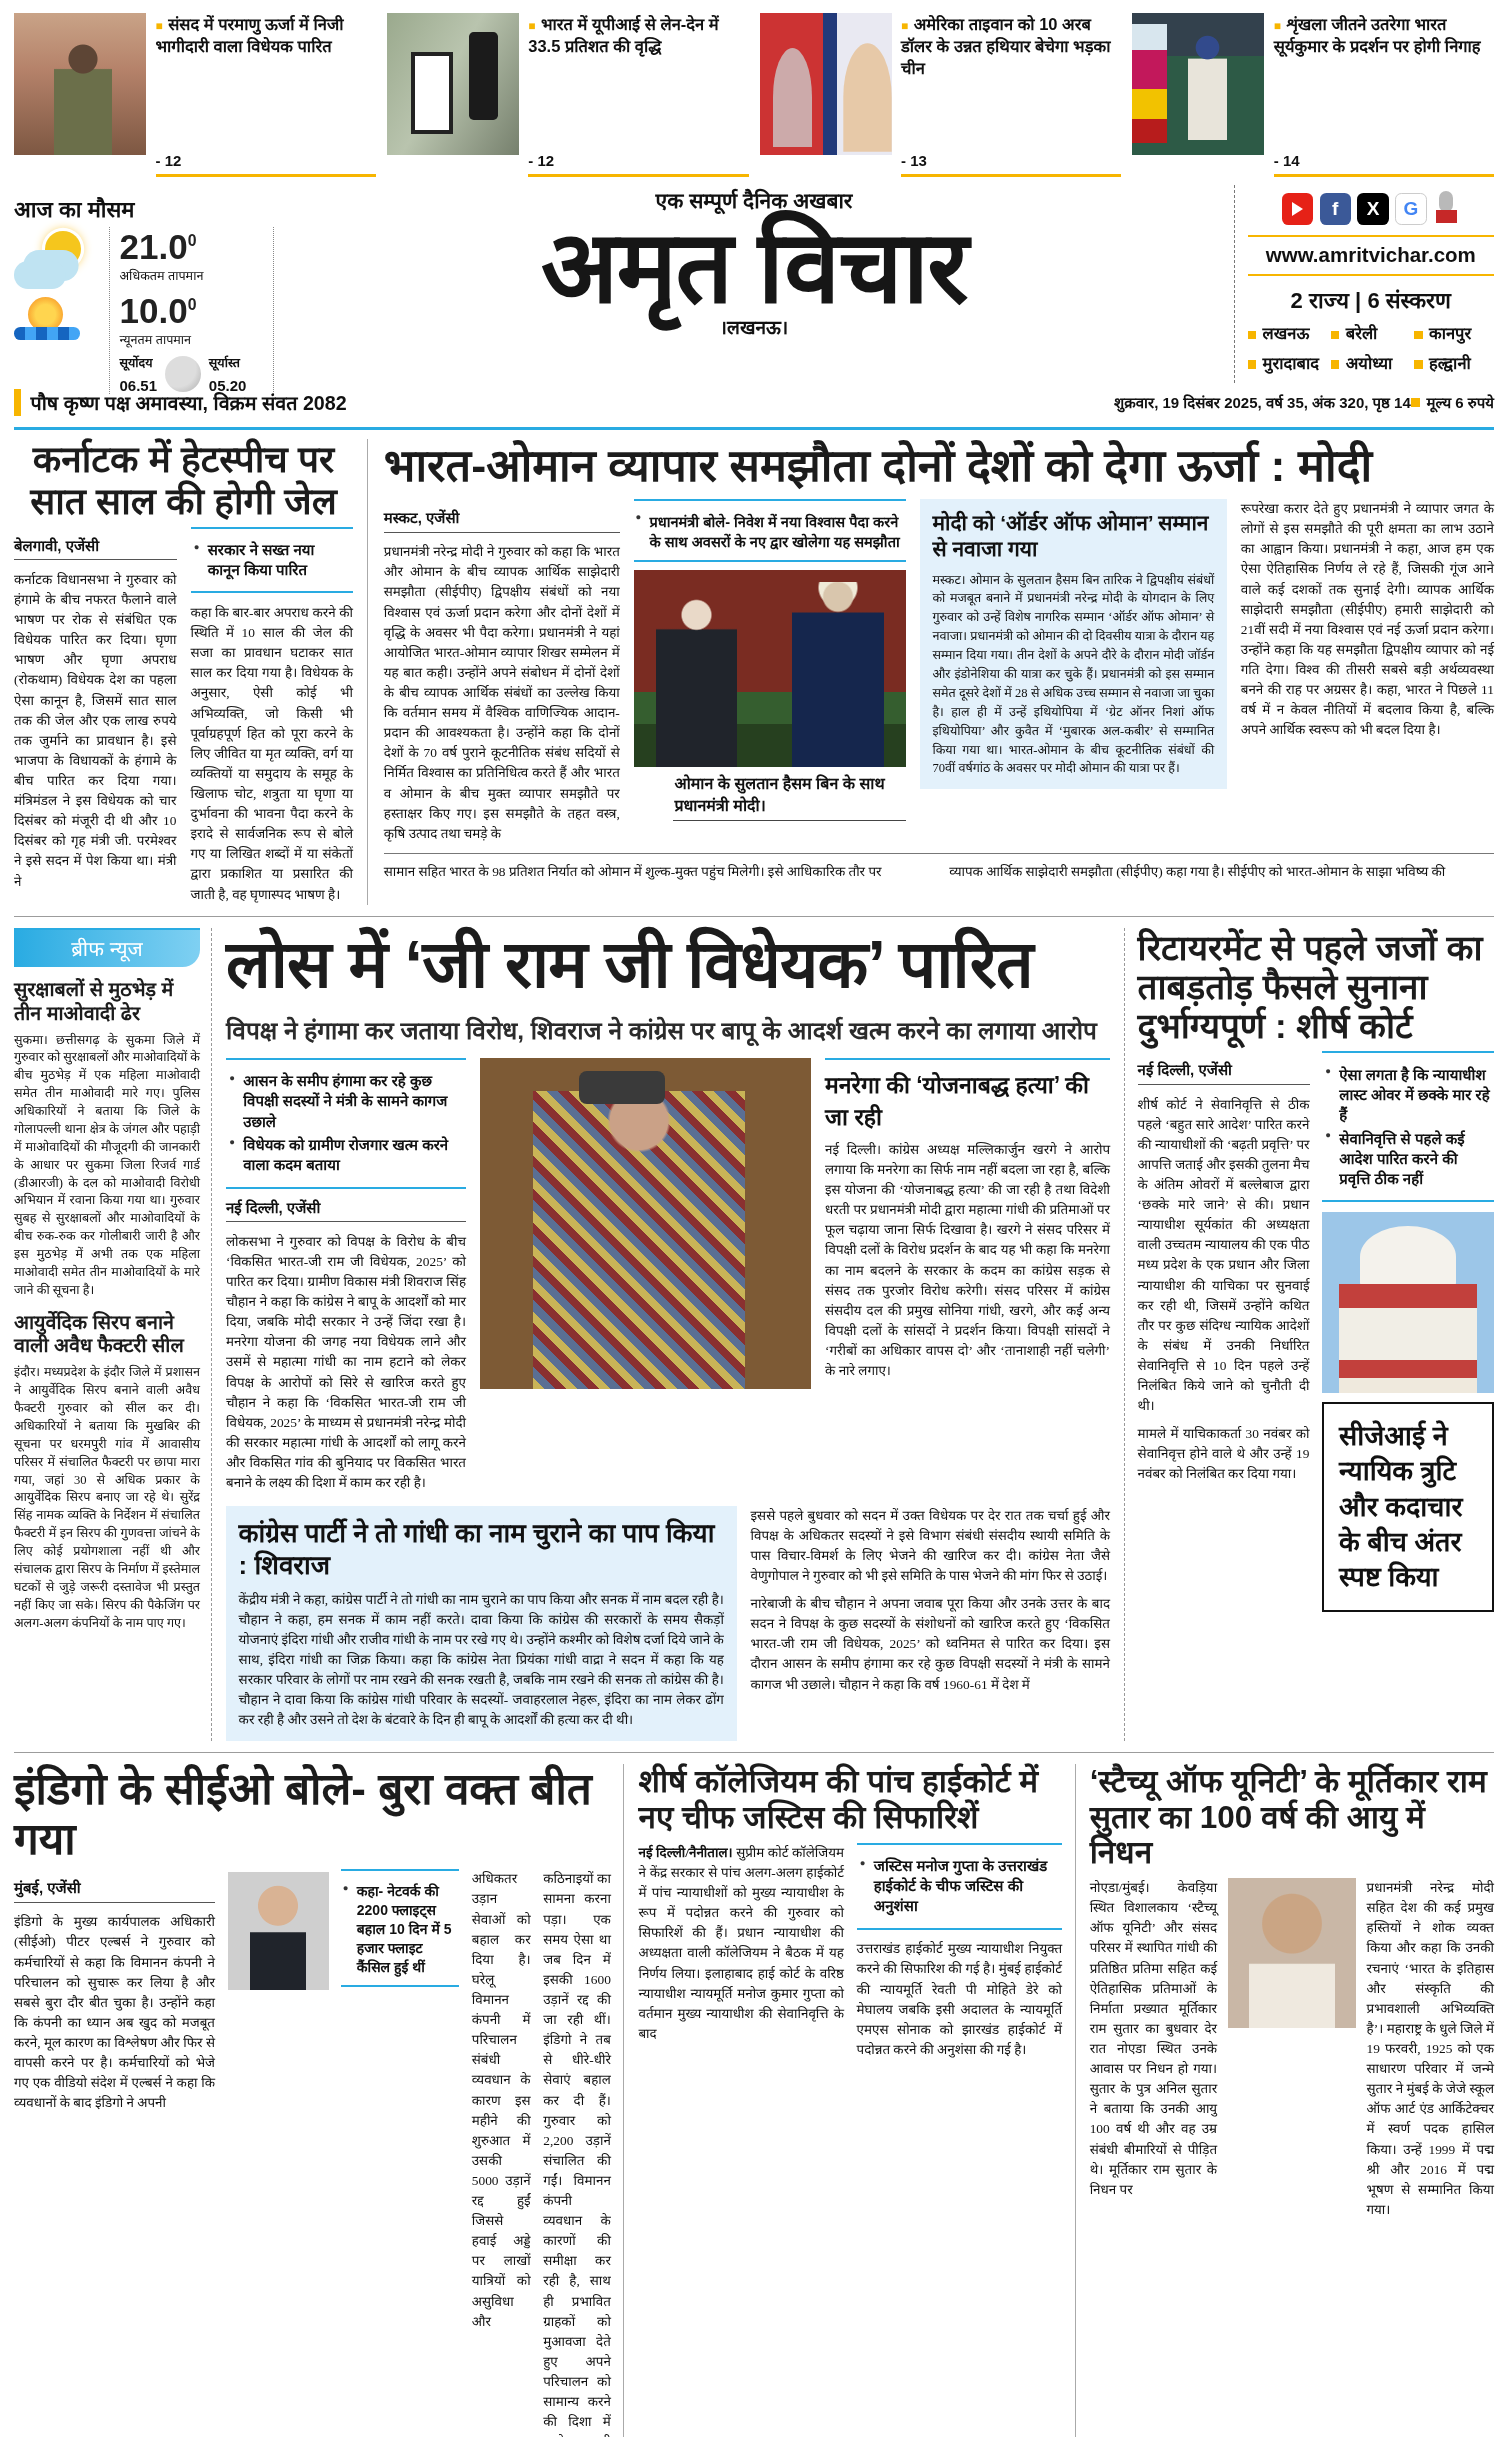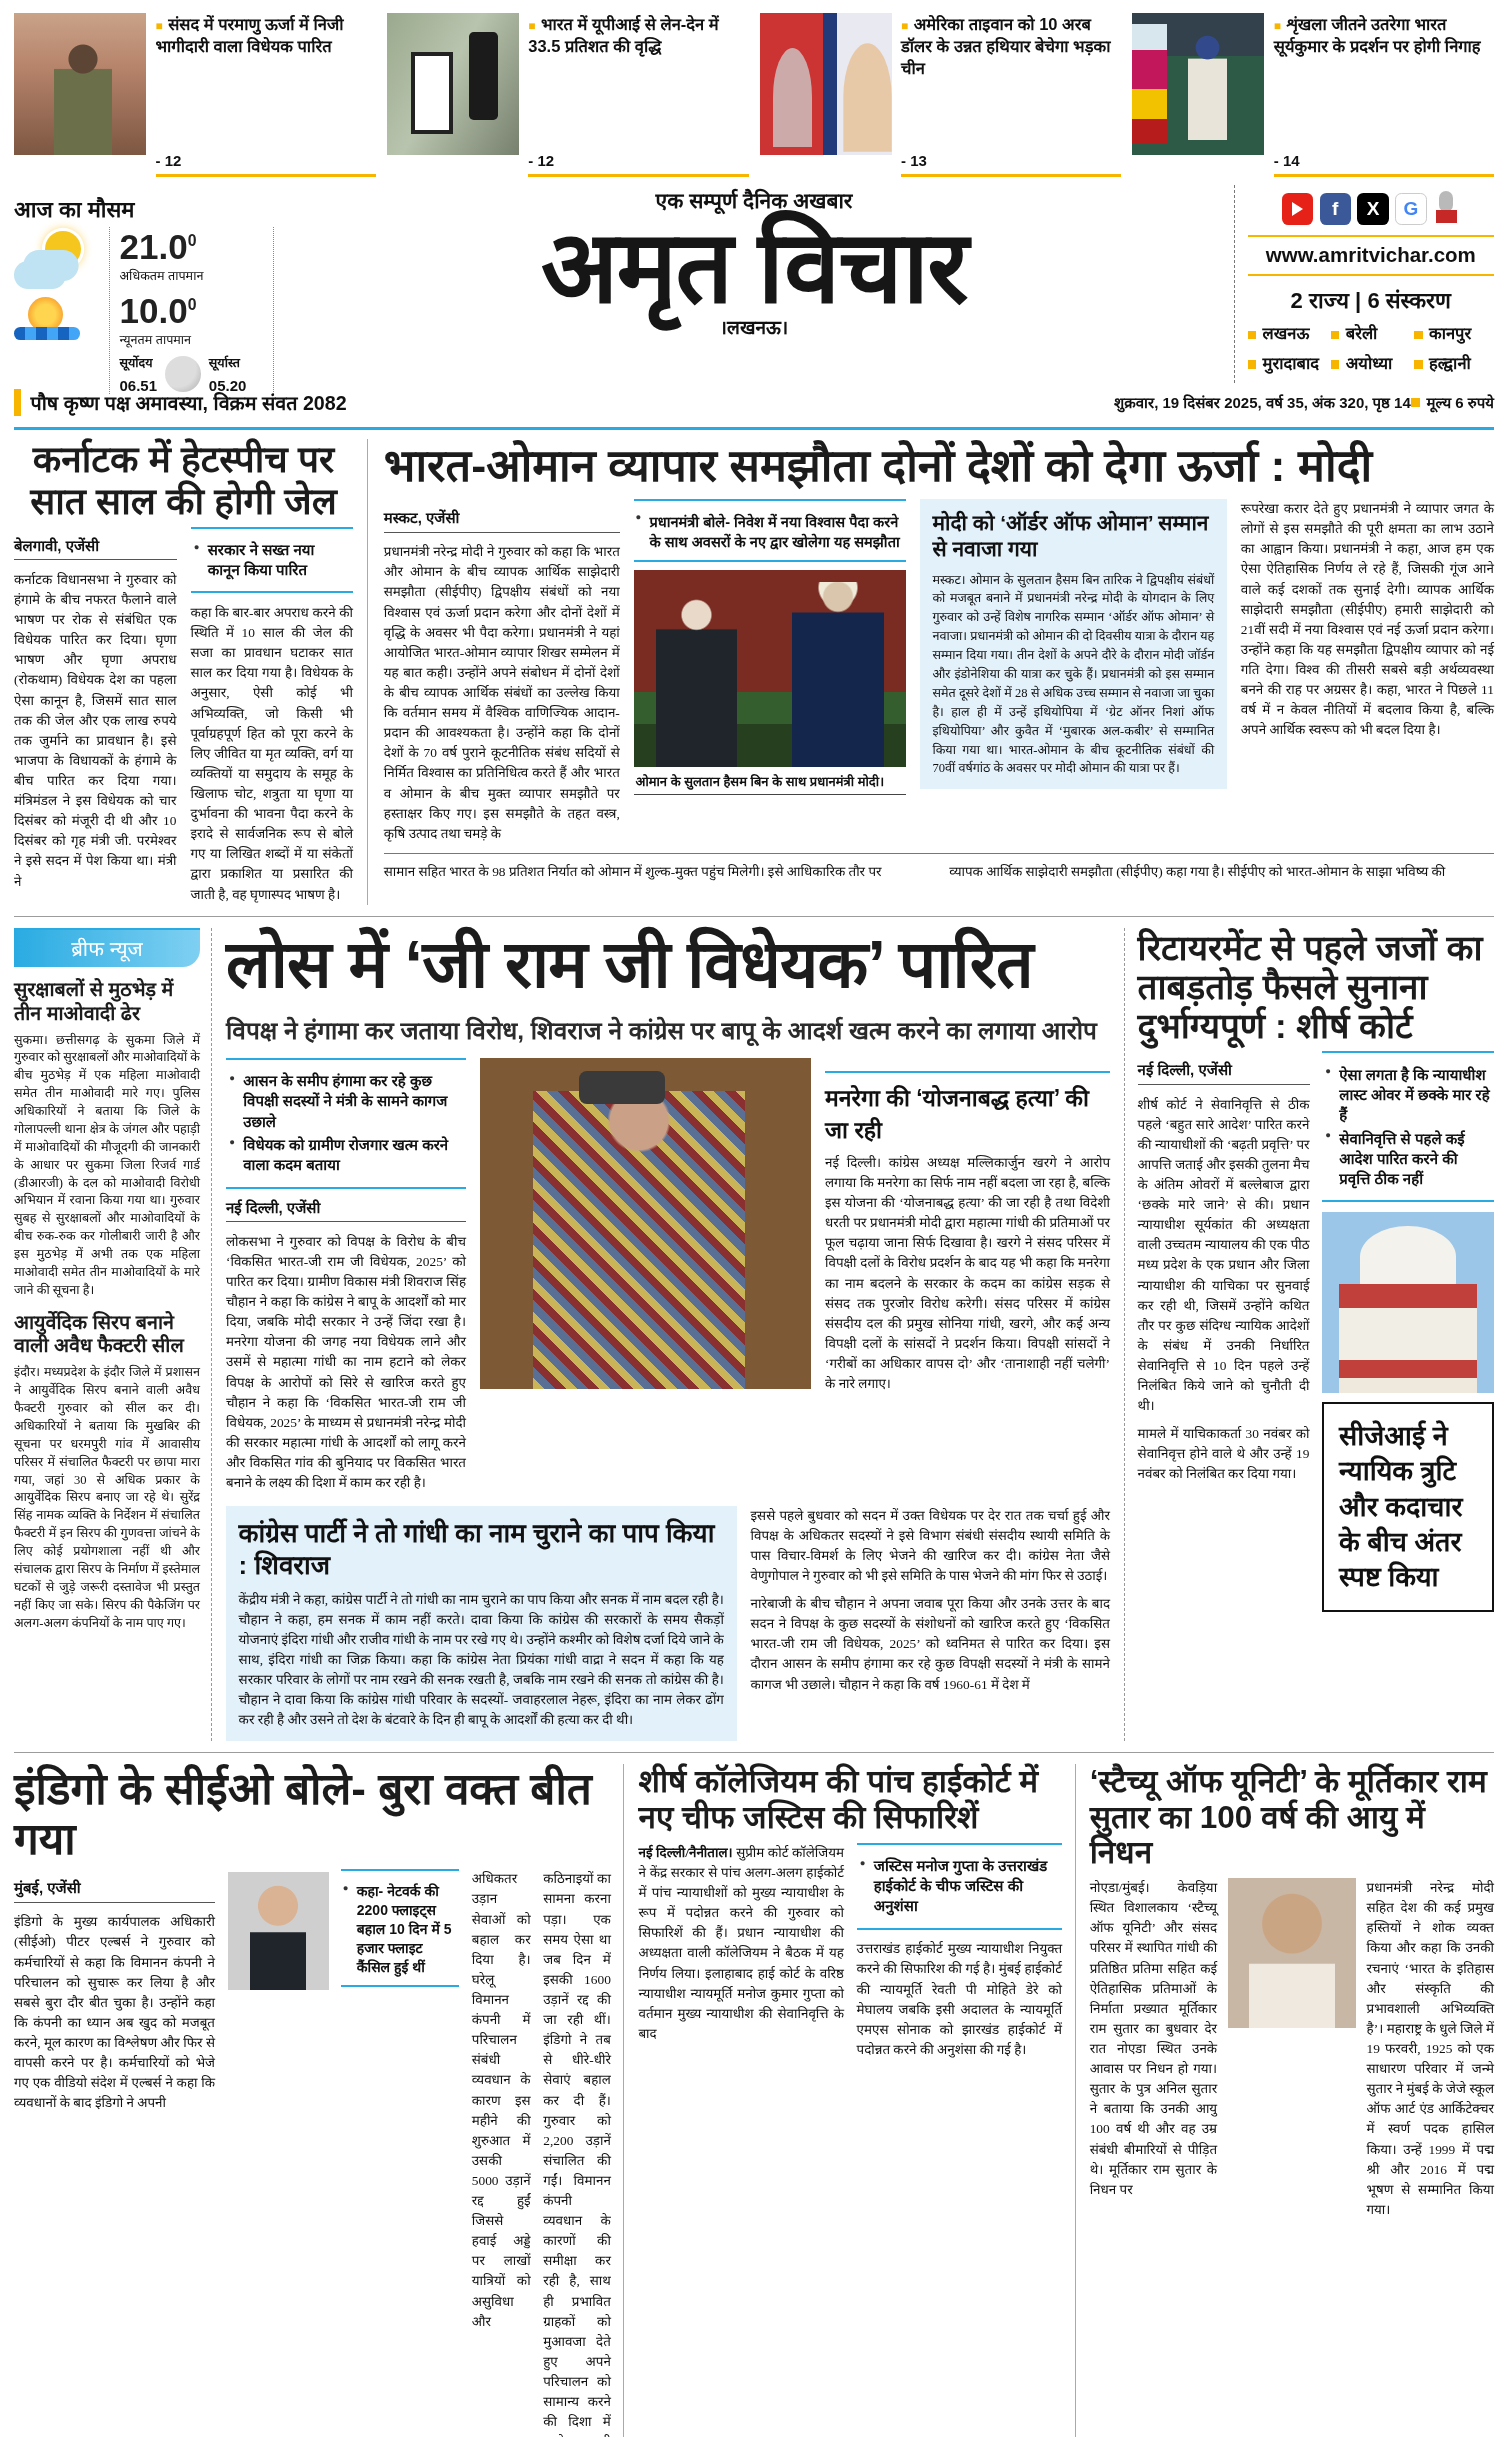--- a/index.html
+++ b/index.html
@@ -9,21 +9,21 @@
   
   .h { font-family:"Liberation Sans", sans-serif; font-weight:bold; color:#1c1c1c; line-height:1.12; }
   .byline { font-family:"Liberation Sans", sans-serif; font-weight:bold; font-size:15px; border-bottom:0.8px solid #555; padding-bottom:4.7px; margin:7.9px 0 9.5px; }
   .body-txt { font-size:13.4px; line-height:1.5; text-align:justify; }
   .bullets { border-top:2.4px solid #29abe2; border-bottom:2.4px solid #29abe2; padding:7.9px 3.2px; font-family:"Liberation Sans", sans-serif; font-weight:bold; font-size:15px; line-height:1.35; }
   .bullet-item { position:relative; padding-left:14px; margin:3.2px 0; }
   .bullet-item:before { content:"●"; position:absolute; left:0; top:0.8px; font-size:9.5px; color:#333; }
   .bluebox { background:#e3f1fb; padding:11px 12.6px; }
   .bluebox .bb-title { font-family:"Liberation Sans", sans-serif; font-weight:bold; font-size:21px; line-height:1.25; margin-bottom:7.9px; }
   .photo { position:relative; overflow:hidden; background:#777; }
-  .cap { font-family:"Liberation Sans", sans-serif; font-weight:bold; font-size:13px; padding:4.7px 1.6px; border-bottom:0.8px solid #444; }
+  .cap { font-family:"Liberation Sans", sans-serif; font-weight:bold; font-size:16px; padding:4.7px 1.6px; border-bottom:0.8px solid #444;margin-left:39px; }
   .ysq { display:inline-block; width:9.5px; height:9.5px; background:#f7b500; margin-right:6.3px; }
   .rule-blue { height:3.2px; background:#29abe2; margin:4.7px 0 0; }
   section { border-bottom:0.8px solid #9c9c9c; }
 
   
   .topstrip { display:flex; gap:11px; height:177px; padding:4.7px 0 7.9px; border-bottom:0; }
   .brief-itm { display:flex; gap:9.5px; width:367px; }
   .brief-thumb { width:132px; height:142px; flex:none; }
   .brief-txt { flex:1; display:flex; flex-direction:column; border-bottom:3.2px solid #f7b500; padding-bottom:4.7px; }
   .brief-title { font-family:"Liberation Sans", sans-serif; font-weight:bold; font-size:16.5px; line-height:1.35; }
@@ -108,21 +108,21 @@
   .bn-body { font-size:12.6px; line-height:1.42; text-align:justify; }
   .los { flex:1; }
   .los h1 { font-size:66px; letter-spacing:-0.8px; }
   .los-sub { font-family:"Liberation Sans", sans-serif; font-weight:bold; font-size:24.4px; color:#2b2b2b; margin:11px 0 12.6px; }
   .los-grid { display:flex; gap:14px; }
   .los-left { width:240px; flex:none; }
   .los-photo { width:331px; height:331px; flex:none; background:linear-gradient(180deg,#7d5a35 0 100%); }
   .los-photo:before { content:""; position:absolute; left:16%; top:10%; width:64%; height:90%; background:radial-gradient(circle at 50% 10%, #caa187 0 10%, transparent 11%), repeating-linear-gradient(45deg,#c9b457 0 7.9px,#5a6f94 7.9px 15.8px,#8a3030 15.8px 23.6px); }
   .los-photo:after { content:""; position:absolute; left:30%; top:4%; width:26%; height:10%; background:#3a3a3a; border-radius:7.9px; }
   .los-right { flex:1; }
-  .mn-title { font-family:"Liberation Sans", sans-serif; font-weight:bold; font-size:23px; border-top:2.4px solid #29abe2; padding-top:7.9px; margin-bottom:7.9px;margin-top:13px; }
+  .mn-title { font-family:"Liberation Sans", sans-serif; font-weight:bold; font-size:23px; border-top:2.4px solid #29abe2; padding-top:7.9px; margin-bottom:7.9px; }
   .los-row2 { display:flex; gap:14px; margin-top:12.6px; }
   .cong-box { flex:1.35; }
   .cong-box .bb-title { font-size:26px; }
   .los-body2 { flex:1; }
   .court-art { width:370px; flex:none; border-left:1.6px dashed #999; padding-left:12.6px; }
   .court-art h2 { font-size:35px; }
   .court-grid { display:flex; gap:12.6px; margin-top:6.3px; }
   .court-grid > div { flex:1; }
   .sc-photo { height:181px; margin:9.5px 0; background:linear-gradient(180deg,#9cc6e8 0 100%); }
   .sc-photo:before { content:""; position:absolute; left:22%; top:8%; width:56%; height:34%; border-radius:50% 50% 8% 8%; background:#f4f2ec; }

